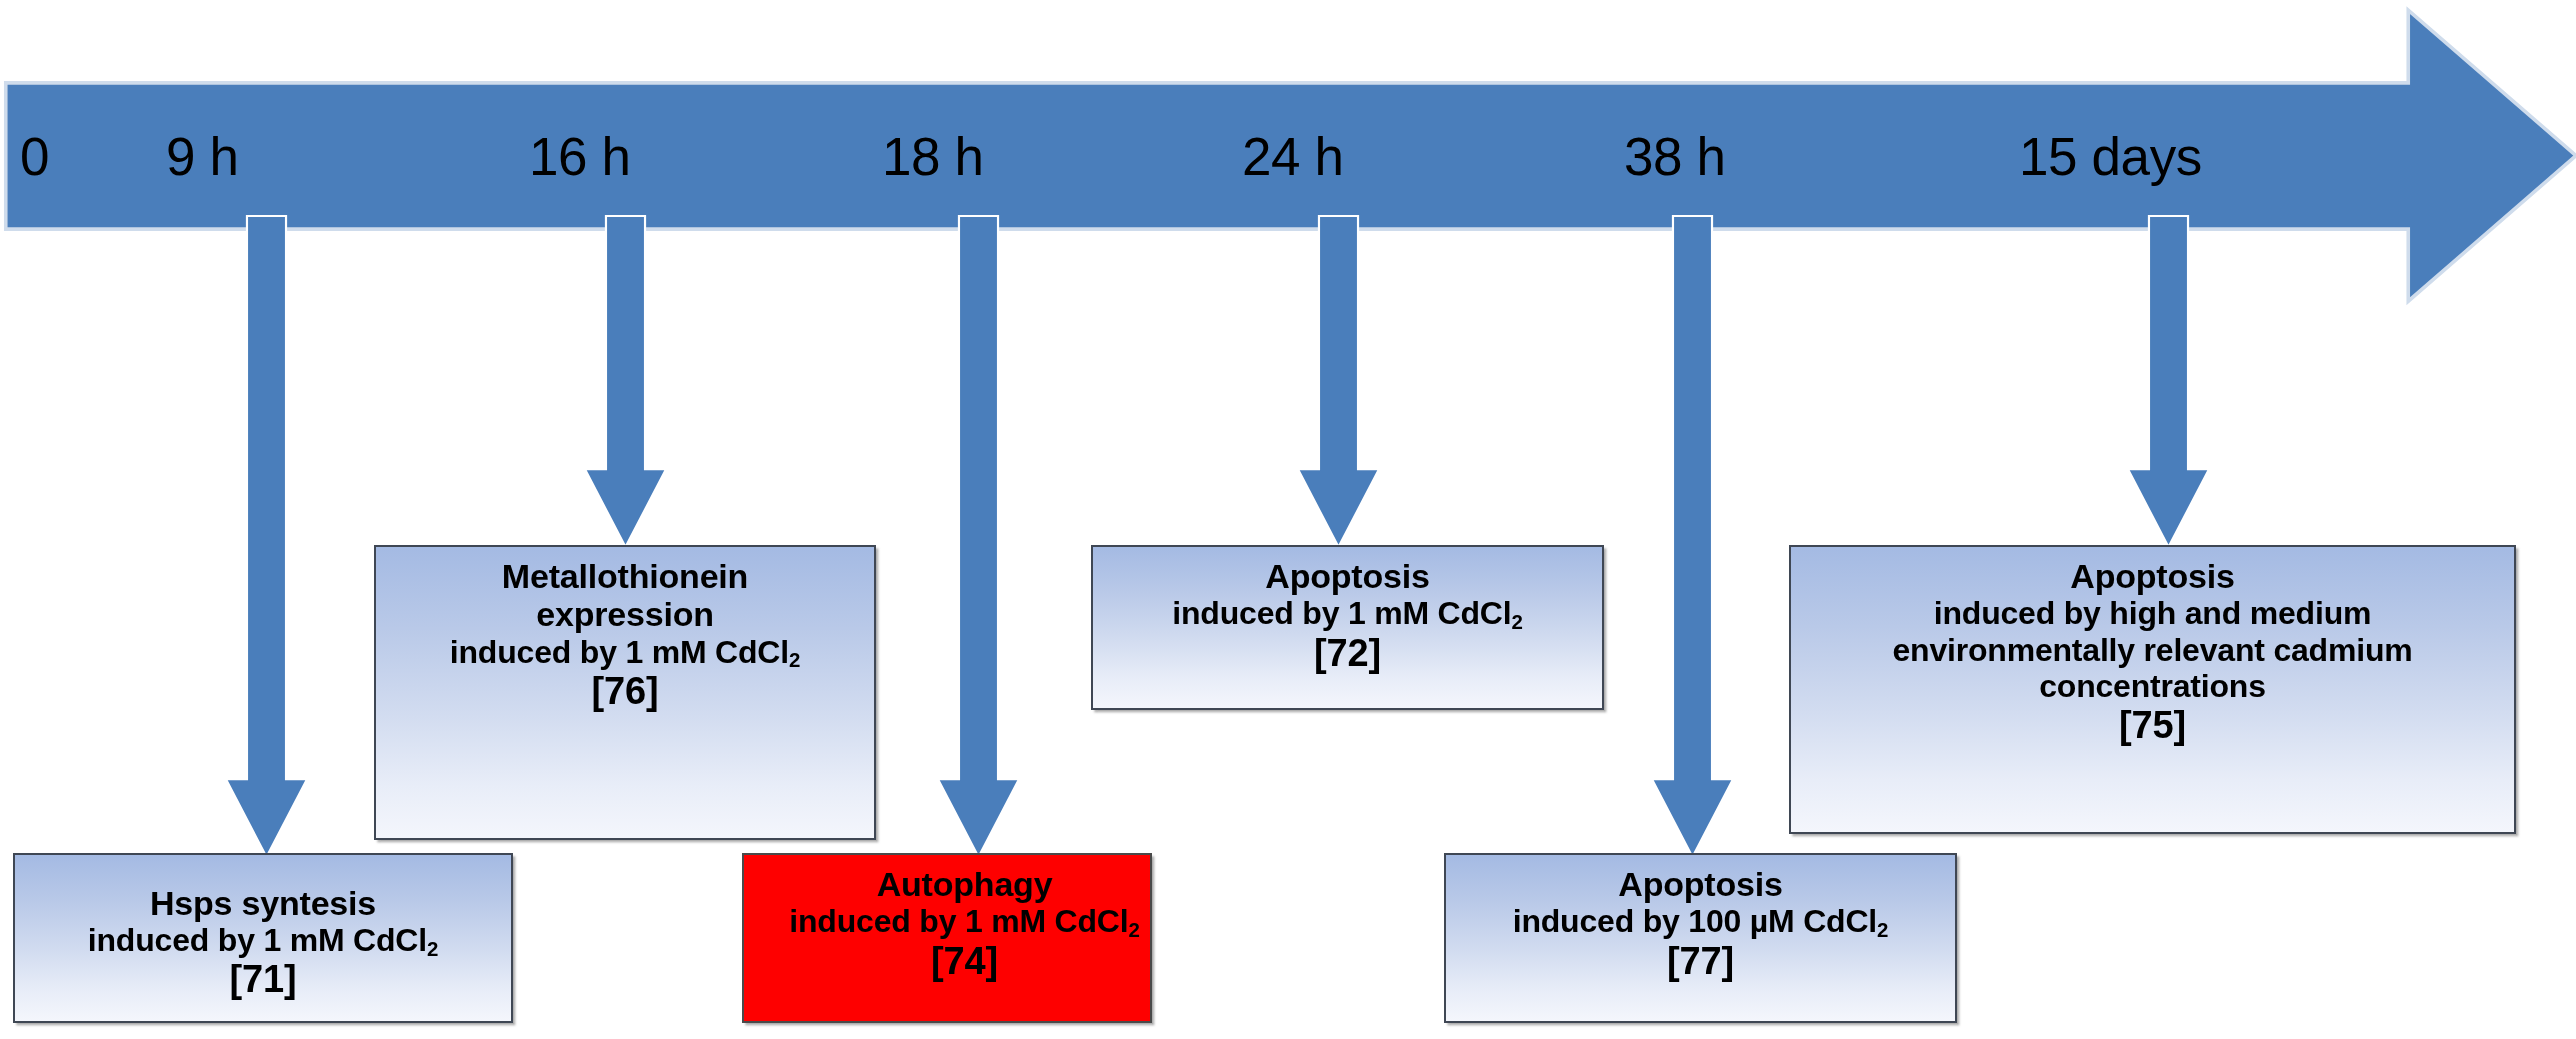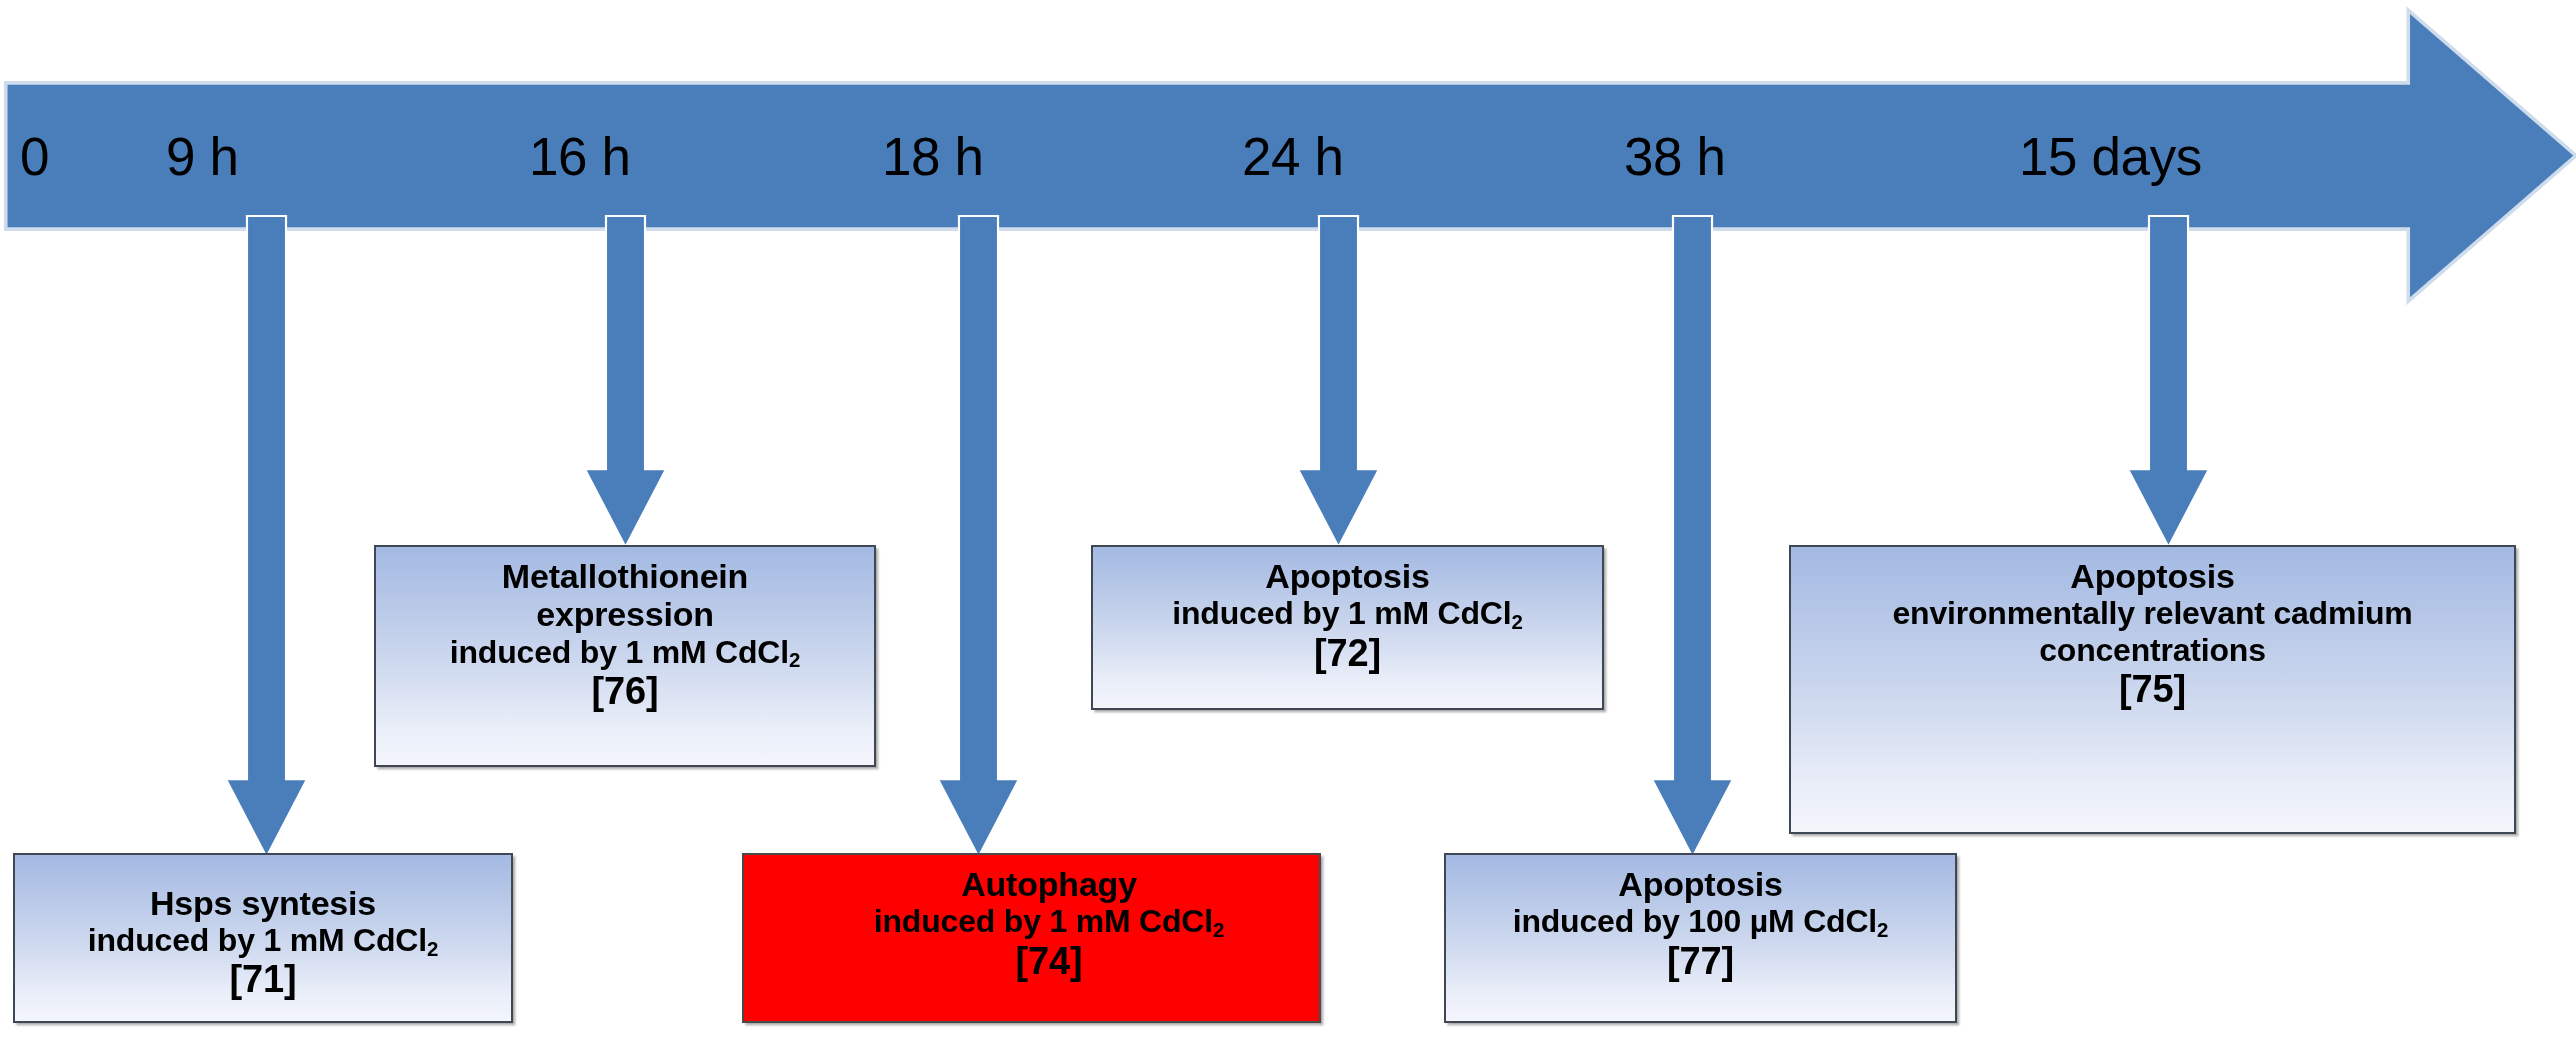--- a/index.html
+++ b/index.html
@@ -130,53 +130,54 @@
   </svg>
 
   <svg class="connector" style="left:1652px; top:216px; width:81px; height:641px;" viewBox="0 0 112 890" preserveAspectRatio="none">
     <polygon points="29,0 83,0 83,782 112,782 56,890 0,782 29,782" fill="#4a7ebb" stroke="#ffffff" stroke-width="3"></polygon>
   </svg>
 
   <svg class="connector" style="left:2128px; top:216px; width:81px; height:331px;" viewBox="0 0 112 460" preserveAspectRatio="none">
     <polygon points="29,0 83,0 83,352 112,352 56,460 0,352 29,352" fill="#4a7ebb" stroke="#ffffff" stroke-width="3"></polygon>
   </svg>
 
-  <div class="node-box" style="left:374px; top:545px; width:502px; height:222px;">
+  <div class="node-box" style="left:374px; top:545px; width:502px; height:295px;">
     <div class="node-title">Metallothionein</div>
     <div class="node-title">expression</div>
     <div class="node-sub">
       <span>induced by 1 mM CdCl</span><sub>2</sub>
     </div>
     <div class="node-ref">[76]</div>
   </div>
 
   <div class="node-box" style="left:1091px; top:545px; width:513px; height:165px;">
     <div class="node-title">Apoptosis</div>
     <div class="node-sub">
       <span>induced by 1 mM CdCl</span><sub>2</sub>
     </div>
     <div class="node-ref">[72]</div>
   </div>
 
   <div class="node-box" style="left:1789px; top:545px; width:727px; height:289px;">
     <div class="node-title">Apoptosis</div>
+    <div class="node-sub">induced by high and medium</div>
     <div class="node-sub">environmentally relevant cadmium</div>
     <div class="node-sub">concentrations</div>
     <div class="node-ref">[75]</div>
   </div>
 
   <div class="node-box" style="left:13px; top:853px; width:500px; height:170px;justify-content:center;">
     <div class="node-title">Hsps syntesis</div>
     <div class="node-sub">
       <span>induced by 1 mM CdCl</span><sub>2</sub>
     </div>
     <div class="node-ref">[71]</div>
   </div>
 
-  <div class="node-box red" style="left:742px; top:853px; width:579px; height:170px;padding-left:35px;">
+  <div class="node-box red" style="left:742px; top:853px; width:410px; height:170px;padding-left:35px;">
     <div class="node-title">Autophagy</div>
     <div class="node-sub">
       <span>induced by 1 mM CdCl</span><sub>2</sub>
     </div>
     <div class="node-ref">[74]</div>
   </div>
 
   <div class="node-box" style="left:1444px; top:853px; width:513px; height:170px;">
     <div class="node-title">Apoptosis</div>
     <div class="node-sub">

